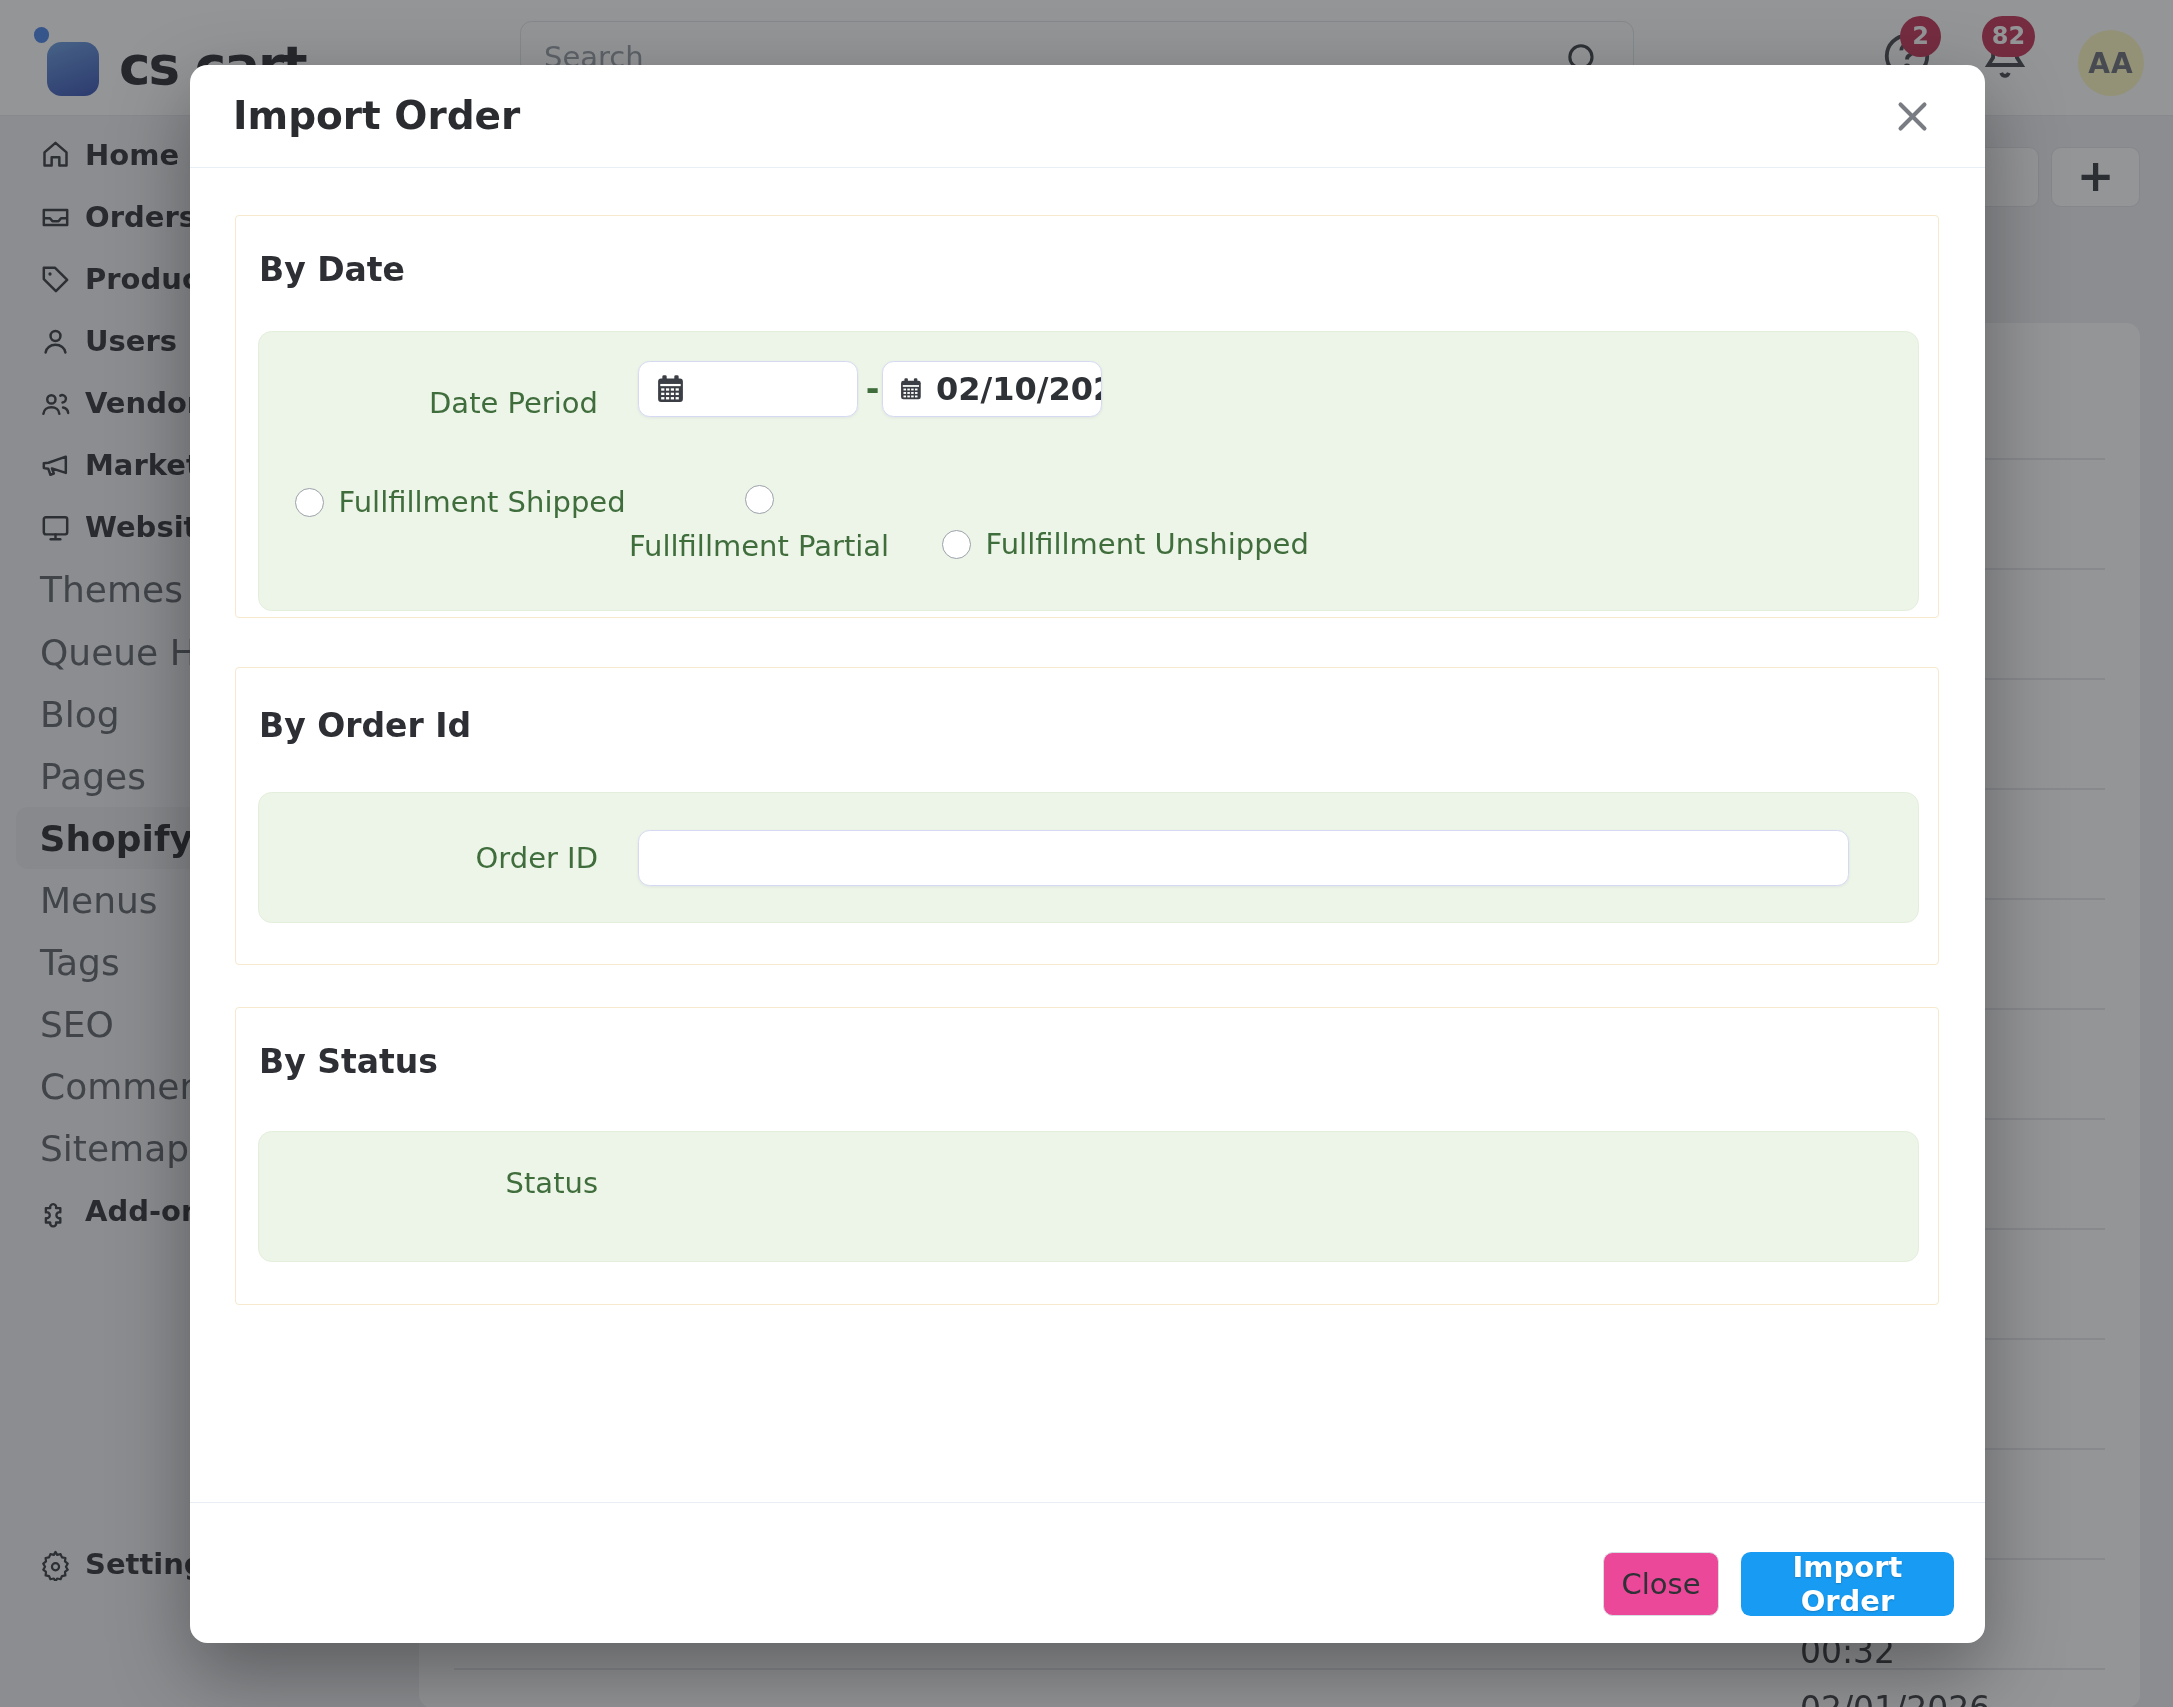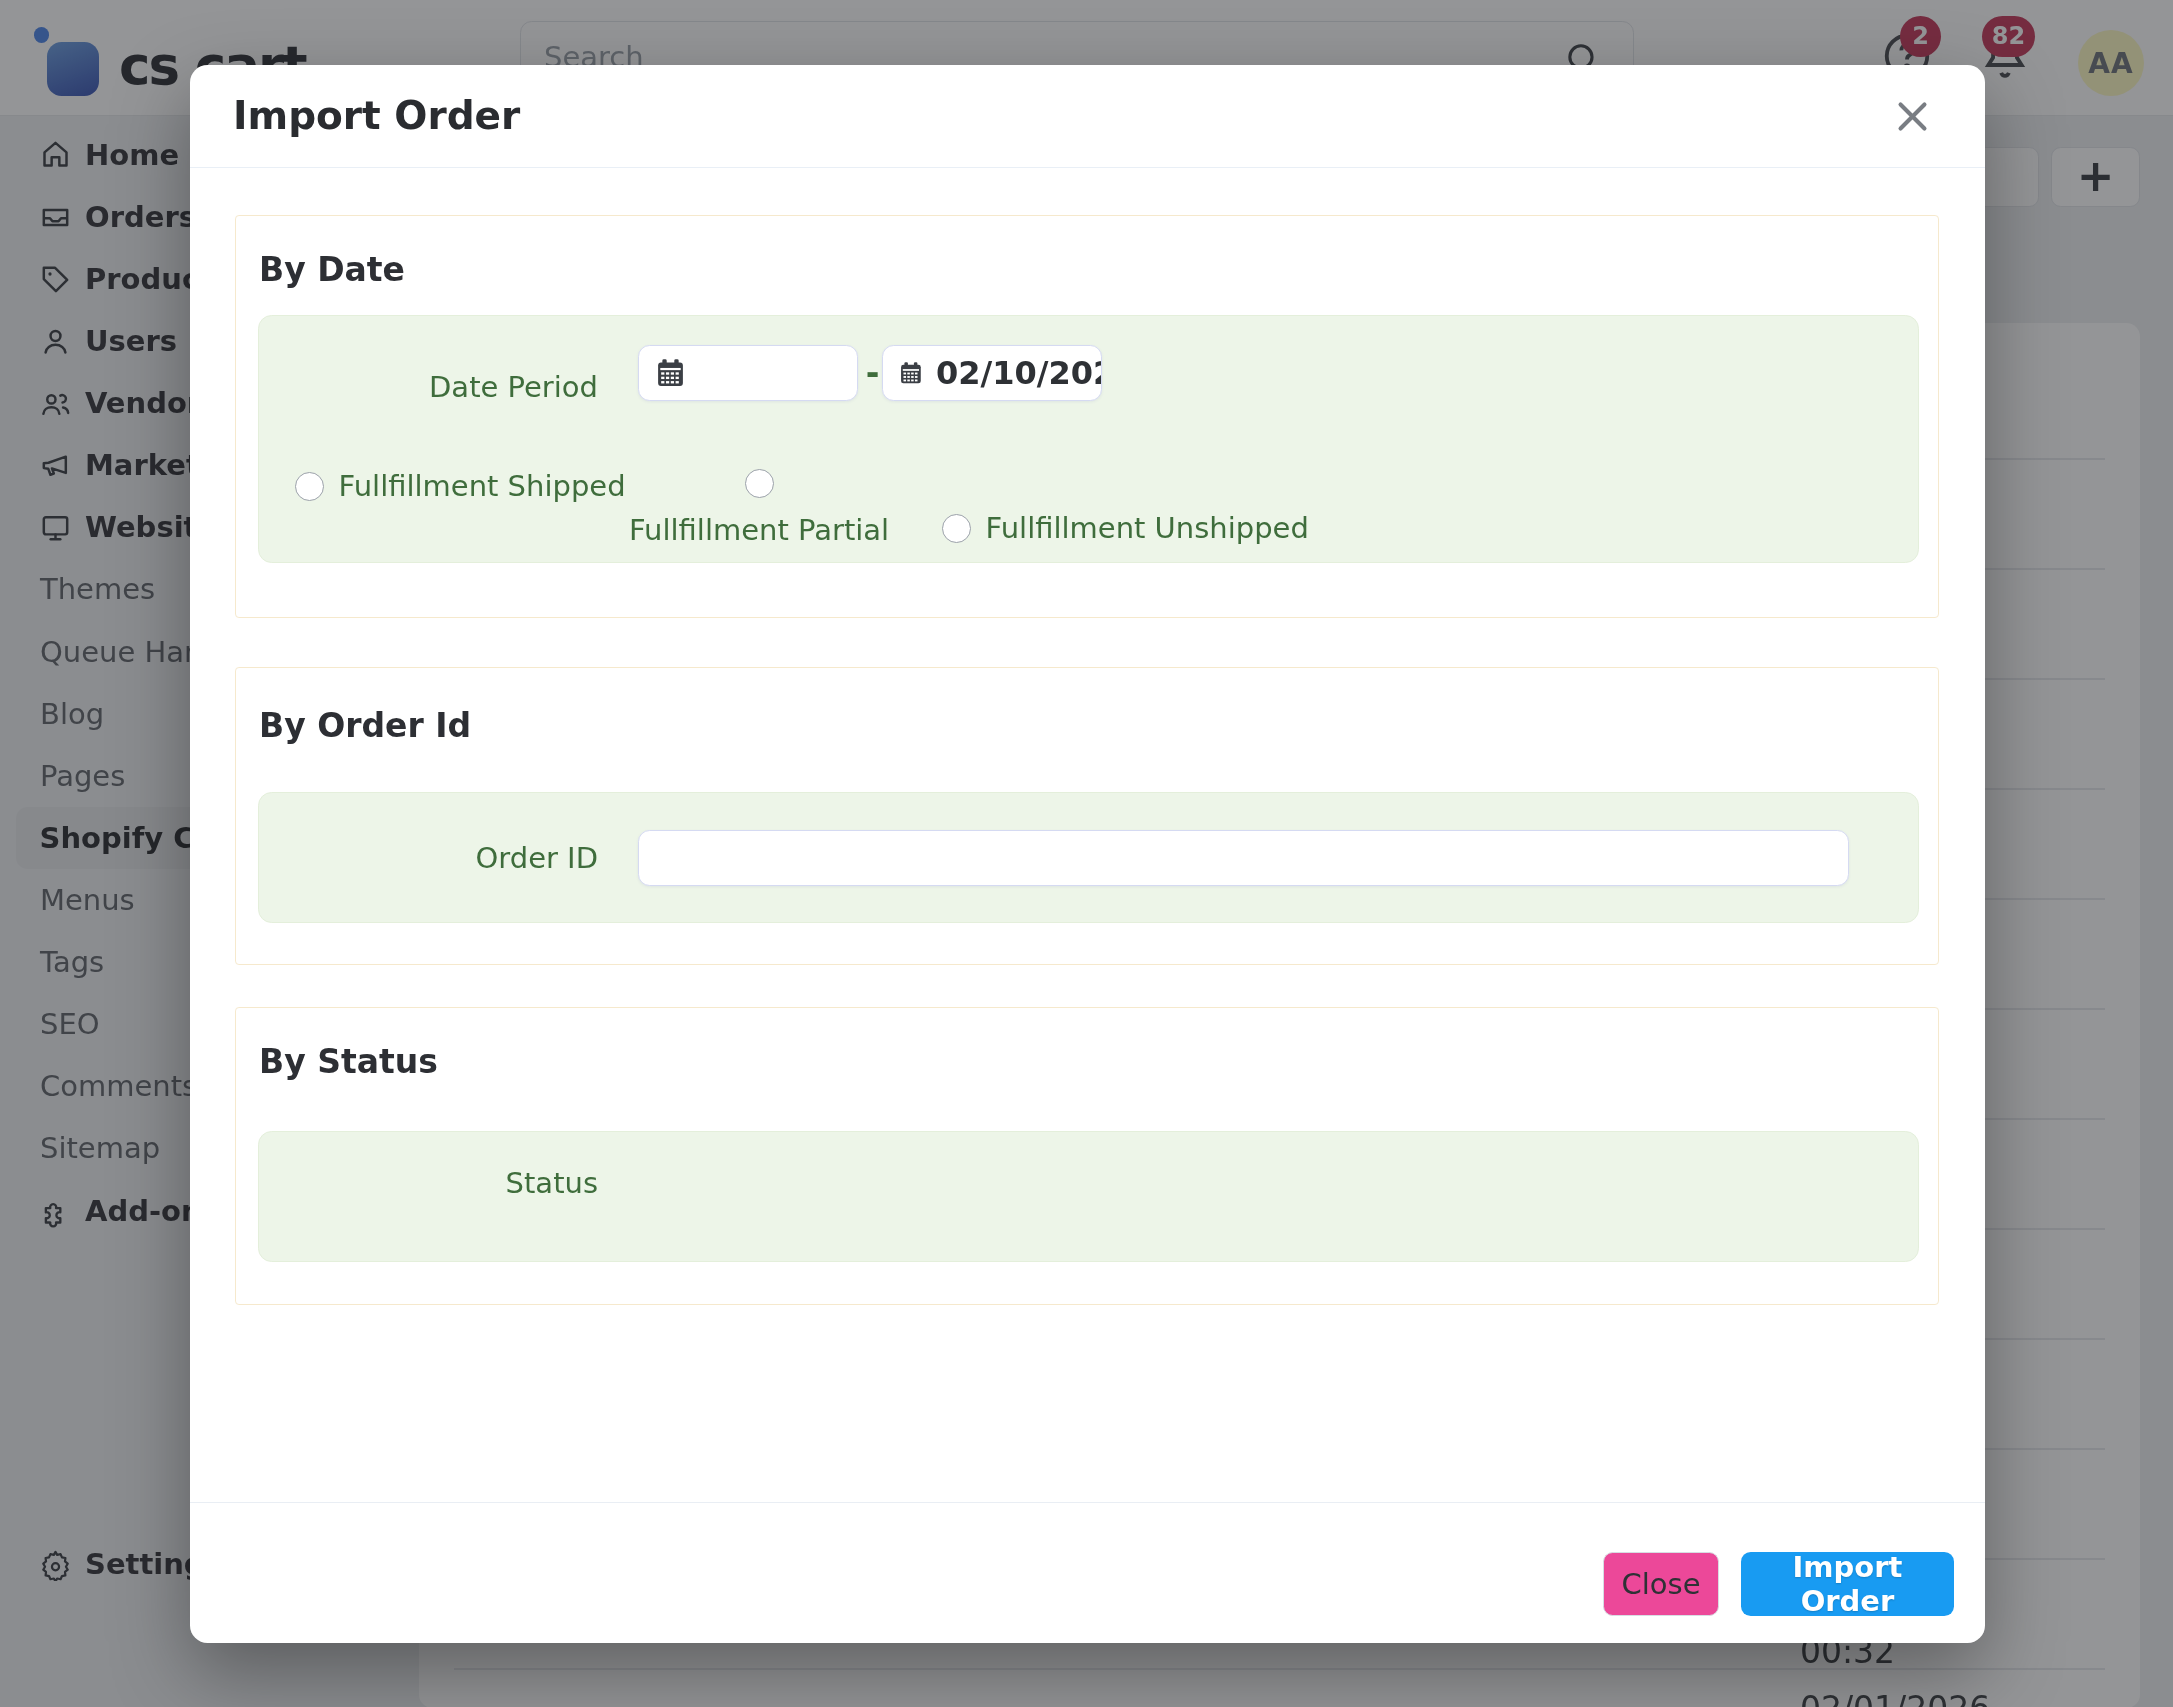--- a/index.html
+++ b/index.html
@@ -18,21 +18,21 @@
   .search-ic { position:absolute; right:29px; top:16.5px; }
   .tb-ic { position:absolute; top:29px; }
   .badge { position:absolute; min-width:41px; height:41px; padding:0 9.7px; border-radius:20.4px; background:#c43a5b; color:#fff; font-size:24px; font-weight:700; display:flex; align-items:center; justify-content:center; }
   .avatar { position:absolute; left:2078px; top:30px; width:66px; height:66px; border-radius:50%; background:#fef9c3; color:#6f747c; font-size:28px; font-weight:700; display:flex; align-items:center; justify-content:center; letter-spacing:1px; }
 
   
   .sidebar { position:absolute; left:0; top:116px; width:398px; height:1591px; z-index:1; }
   .nav { position:absolute; left:0; width:388px; height:62px; display:flex; align-items:center; cursor:pointer; }
   .nav .nicon { position:absolute; left:39px; width:33px; height:33px; display:flex; align-items:center; justify-content:center; }
   .nav.primary .nlabel { position:absolute; left:85px; font-size:29px; font-weight:700; color:#37383d; white-space:nowrap; }
-  .nav.secondary .nlabel { position:absolute; left:40px; font-size:29px; font-weight:400; color:#63676d; white-space:nowrap; }
+  .nav.secondary .nlabel { position:absolute; left:40px; font-size:36px; font-weight:400; color:#63676d; white-space:nowrap; }
   .nav.secondary.active { left:15.5px; width:373px; background:#e7e8eb; border-radius:11.6px; }
   .nav.secondary.active .nlabel { left:24px; color:#2e3033; font-weight:700; }
 
   
   .content-card { position:absolute; left:419px; top:323px; width:1721px; height:1385px; background:#ffffff; border-radius:13.6px; z-index:1; }
   .card-dividers { position:absolute; left:35px; right:35px; top:0; bottom:0;
       background-image:repeating-linear-gradient(to bottom, transparent 0 108px, #e7e9ec 108px 110px);
       background-position:0 27px; }
   .bg-cell { position:absolute; font-size:33px; color:#3f4246; }
   .ghost-btn { position:absolute; top:147px; height:60px; background:#ffffff; border:1px solid #e2e5e9; border-radius:9.7px; z-index:1; display:flex; align-items:center; justify-content:center; }
@@ -245,21 +245,21 @@
     <button class="modal-close">
       <svg width="41" height="41" viewBox="0 0 24 24" fill="none" stroke="#797d83" stroke-width="2.4" stroke-linecap="round">
           <line x1="5" y1="5" x2="19" y2="19"></line>
           <line x1="19" y1="5" x2="5" y2="19"></line>
         </svg>
     </button>
   </div>
 
   <div class="section" style="top:150px; height:403px;">
     <div class="sec-heading" style="top:34px; left:23px;">By Date</div>
-    <div class="panel" style="top:99px; left:22px; height:248px;">
+    <div class="panel" style="top:115px; left:22px; height:280px;">
       <div class="frm-label" style="top:43px; line-height:56px;">Date Period</div>
       <div class="inp date-box" style="left:379px; width:220px;">
         <svg width="35" height="35" viewBox="0 0 24 24">
             <rect x="3.5" y="4.5" width="17" height="16" rx="2" fill="#3b3f45"></rect>
             <rect x="6.4" y="2.3" width="3" height="4.4" rx="1" fill="#3b3f45"></rect>
             <rect x="14.6" y="2.3" width="3" height="4.4" rx="1" fill="#3b3f45"></rect>
             <rect x="5" y="8.2" width="14" height="1.5" fill="#fff"></rect>
             <g fill="#fff">
               <rect x="5.6" y="11.2" width="2.2" height="1.6"></rect>
               <rect x="8.9" y="11.2" width="2.2" height="1.6"></rect>

